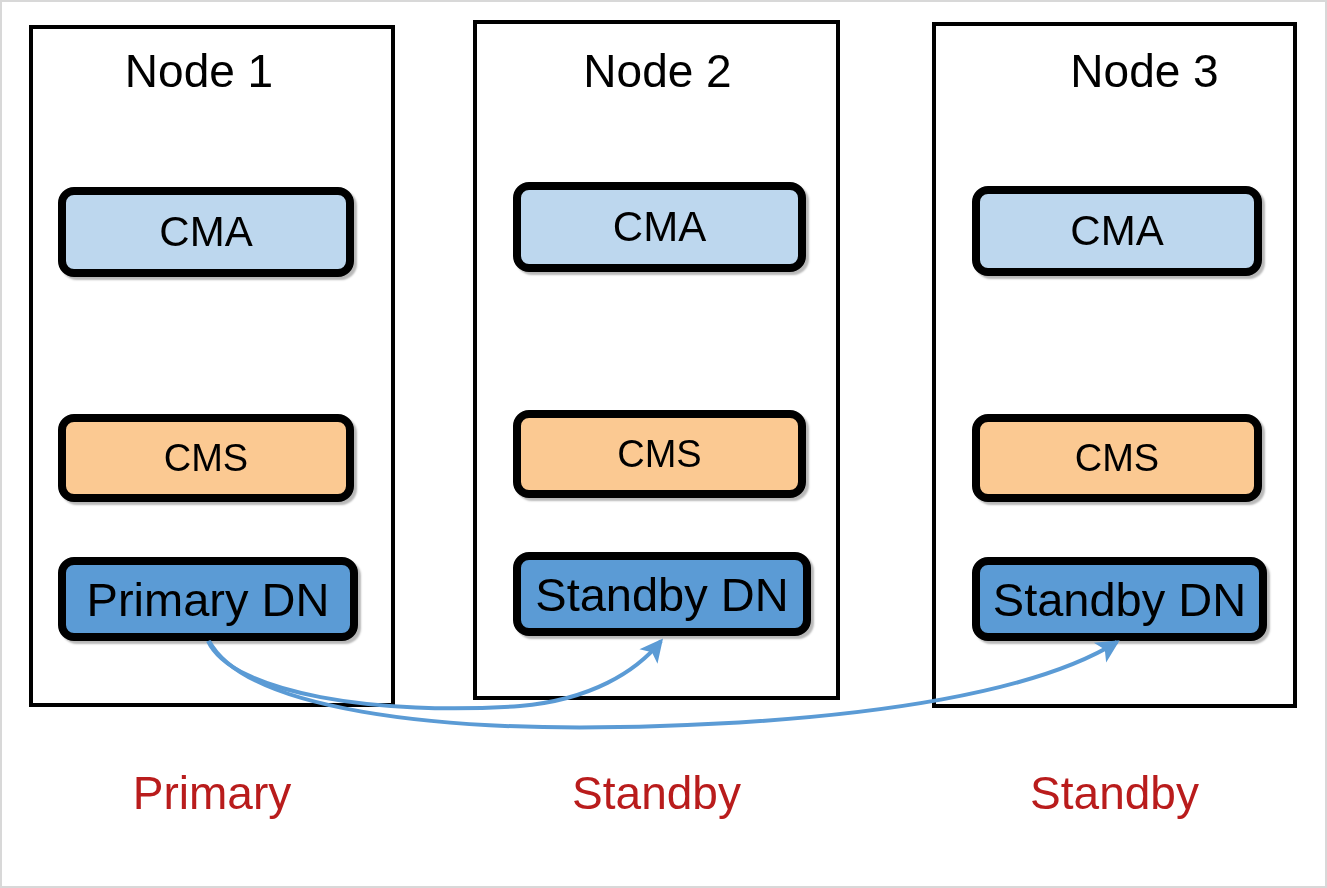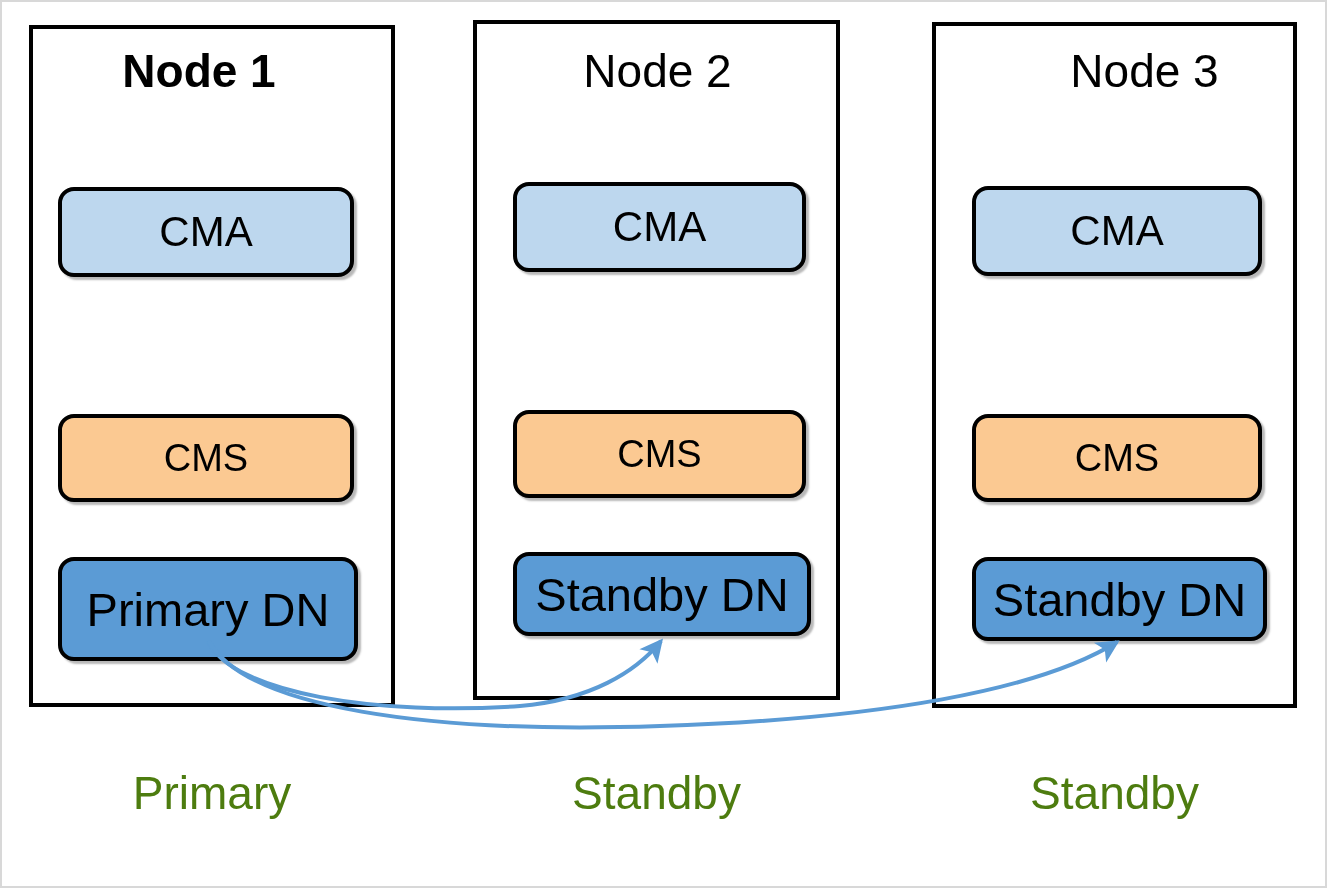--- a/index.html
+++ b/index.html
@@ -41,39 +41,39 @@
     text-align: center;
     font-size: 46px;
     line-height: 1;
     color: #000000;
     white-space: nowrap;
   }
 
   .comp {
     position: absolute;
     box-sizing: border-box;
-    border: 4px solid #000000;
+    border: 8px solid #000000;
     border-radius: 16px;
     display: flex;
     align-items: center;
     justify-content: center;
     color: #000000;
     white-space: nowrap;
     box-shadow: 3px 3px 2px rgba(0,0,0,0.28);
   }
   .comp.cma { font-size: 42px; }
   .comp.cms { font-size: 38px; }
   .comp.dn  { font-size: 47px; }
 
   .role-label {
     position: absolute;
     text-align: center;
     font-size: 46px;
     line-height: 1;
-    color: #4d7c0f;
+    color: #b91c1c;
     white-space: nowrap;
   }
 
   svg.links {
     position: absolute;
     left: 0;
     top: 0;
     width: 1327px;
     height: 888px;
     overflow: visible;
@@ -82,31 +82,31 @@
 </style>
 </head>
 <body>
 
 <div id="canvas">
 
   <div class="page-border"></div>
 
   <div class="node-frame" style="left:29px; top:25px; width:366px; height:682px;"></div>
 
-  <div class="node-title" style="left:29px; width:340px; top:48px;font-weight:bold;">Node 1</div>
+  <div class="node-title" style="left:29px; width:340px; top:48px;">Node 1</div>
 
   <div class="comp cma" style="left:58px; top:187px; width:296px; height:90px; background:#BDD7EE;">
     <span>CMA</span>
   </div>
 
   <div class="comp cms" style="left:58px; top:414px; width:296px; height:88px; background:#FBC992;">
     <span>CMS</span>
   </div>
 
-  <div class="comp dn" style="left:58px; top:557px; width:300px; height:104px; background:#5B9BD5;">
+  <div class="comp dn" style="left:58px; top:557px; width:300px; height:84px; background:#5B9BD5;">
     <span>Primary DN</span>
   </div>
 
   <div class="node-frame" style="left:473px; top:20px; width:367px; height:680px;"></div>
 
   <div class="node-title" style="left:473px; width:369px; top:48px;">Node 2</div>
 
   <div class="comp cma" style="left:513px; top:182px; width:293px; height:90px; background:#BDD7EE;">
     <span>CMA</span>
   </div>

